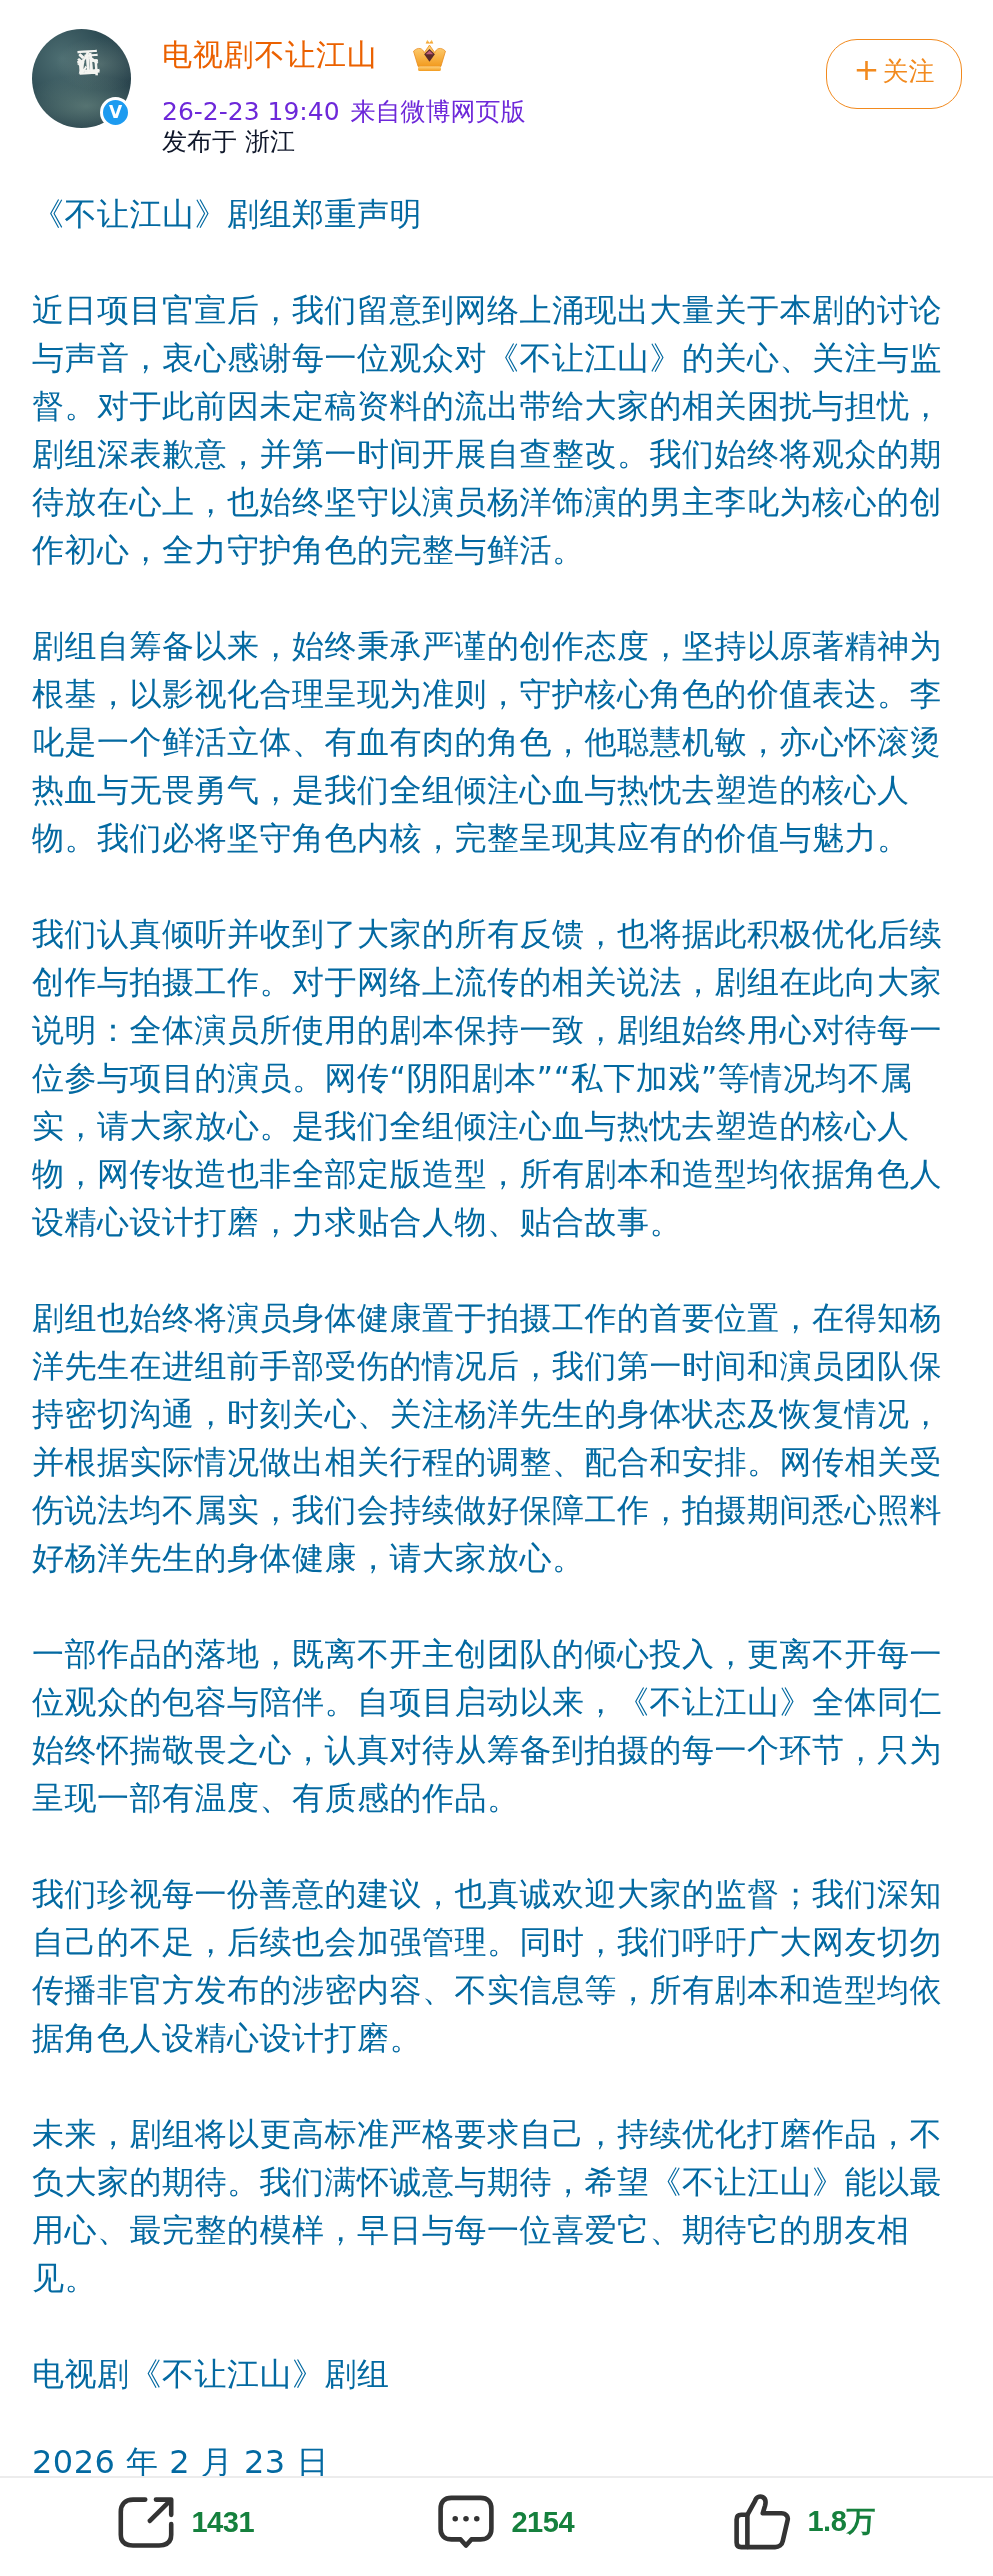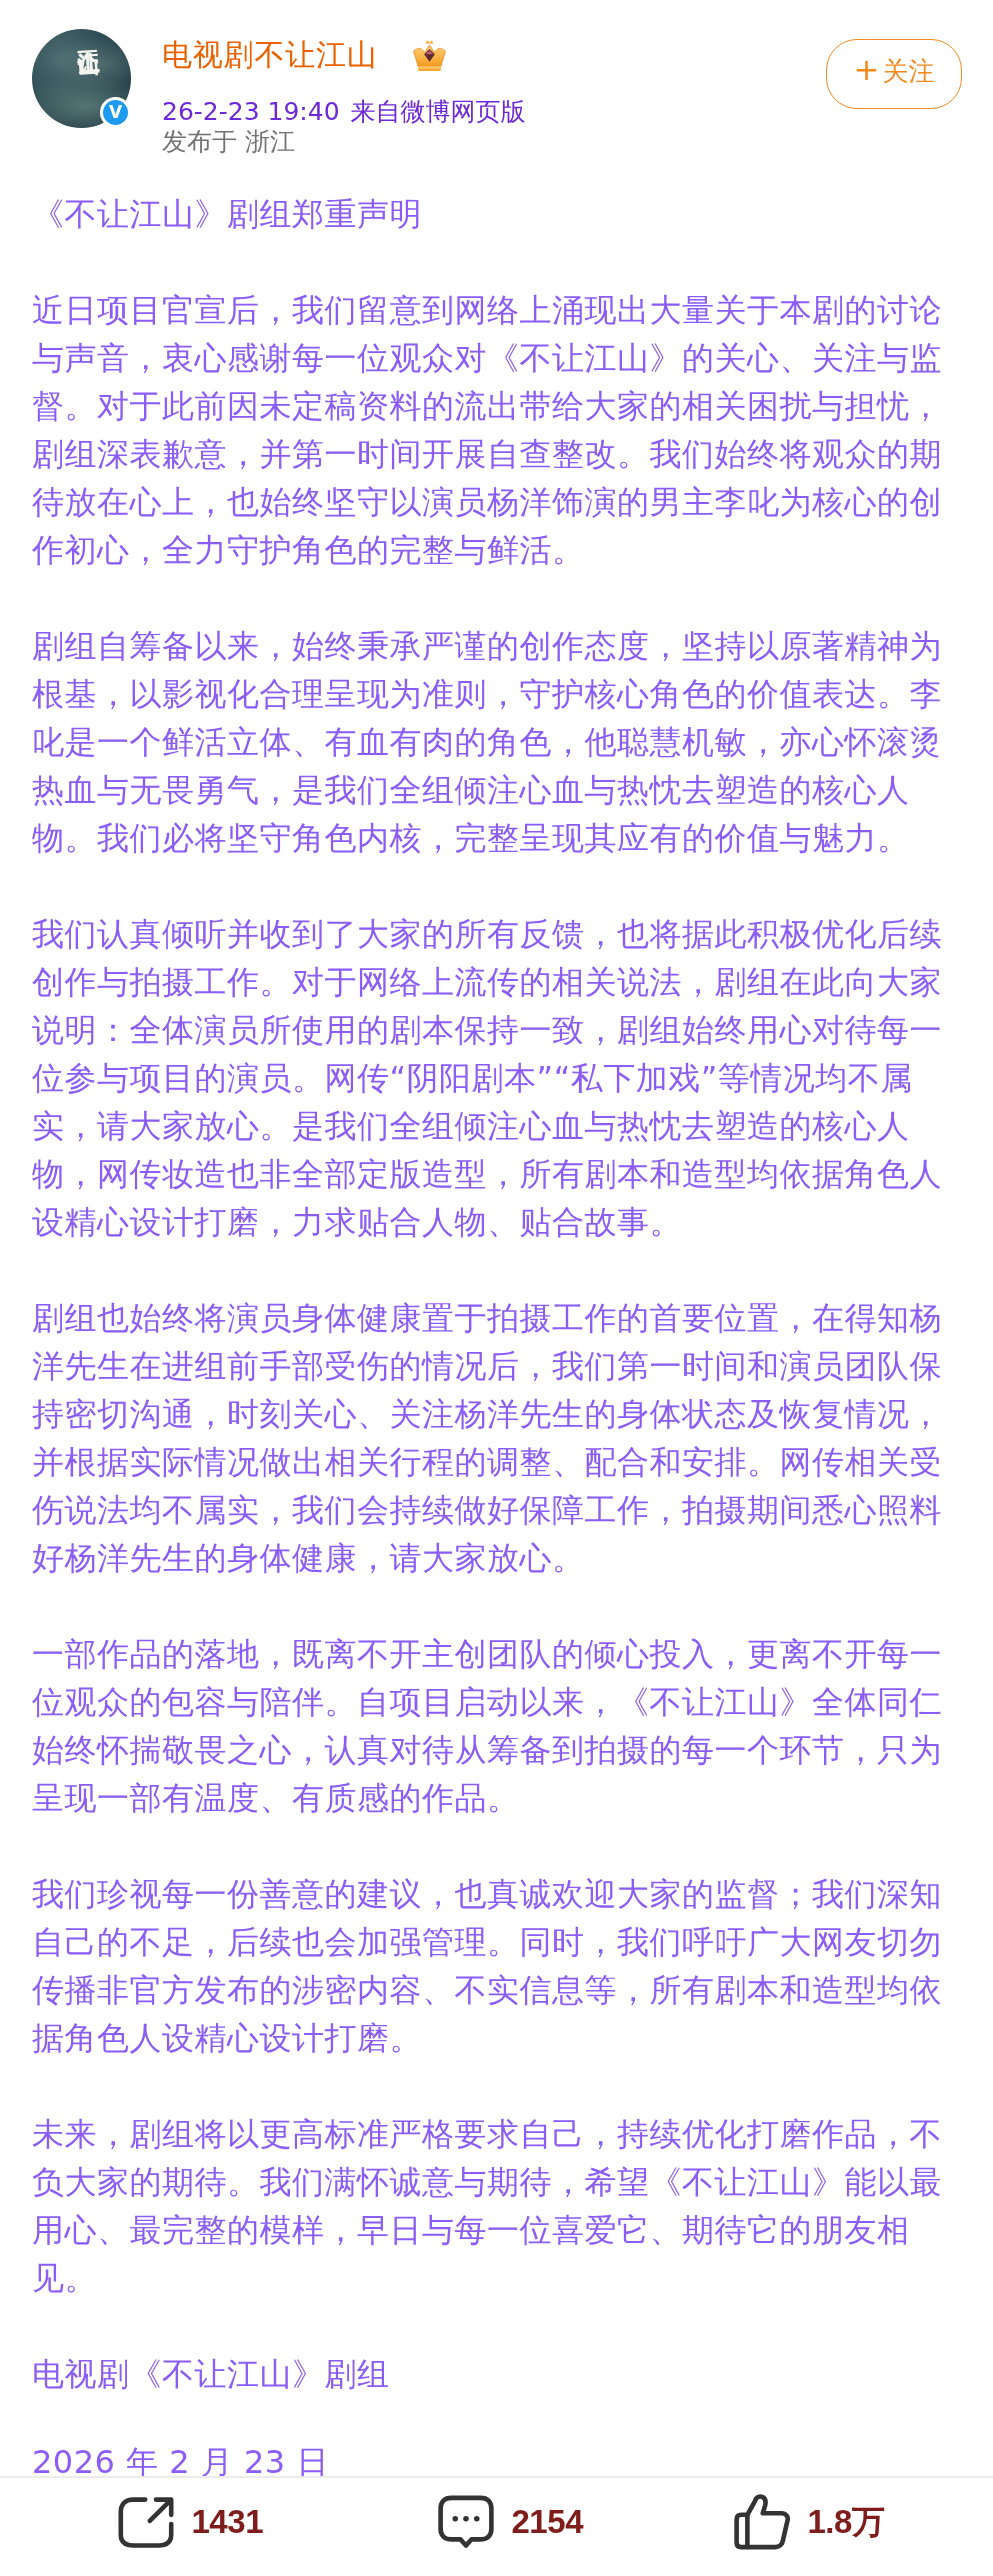--- a/index.html
+++ b/index.html
@@ -34,42 +34,42 @@
     color: #eb6100; letter-spacing: 0.8px;
   }
   .crown {
     position: absolute; left: 410px; top: 39px; width: 39px; height: 35px;
   }
   .meta1 {
     position: absolute; left: 162px; top: 95px; font-size: 25px; line-height: 34px; color: #6d28d9;
   }
   .meta1 .src { margin-left: 10.8px; }
   .meta2 {
-    position: absolute; left: 162px; top: 125px; font-size: 25px; line-height: 34px; color: #737373;
+    position: absolute; left: 162px; top: 125px; font-size: 25px; line-height: 34px; color: #0f172a;
   }
   .follow {
     position: absolute; left: 826px; top: 39px; width: 136px; height: 70px; border-radius: 31px;
     border: 1.5px solid #f28a1e; background: #fff; color: #f28a1e;
     font-size: 26px; line-height: 59px; text-align: center; cursor: pointer;
   }
   .follow .plus { font-size: 31px; margin-right: 3.1px; }
 
   .content {
     position: absolute; left: 32px; top: 190px; width: 936px;
-    font-size: 32px; line-height: 48px; color: #8b5cf6; letter-spacing: 0.5px;
+    font-size: 32px; line-height: 48px; color: #0369a1; letter-spacing: 0.5px;
   }
   .content p { margin: 0 0 48px 0; white-space: normal; word-break: break-all; }
   .content p.sig { margin-bottom: 0; margin-top: 40px; }
 
   .divider { position: absolute; left: 0; top: 2476px; width: 994px; height: 1.5px; background: #ececec; }
 
   .footer { position: absolute; left: 0; top: 2477px; width: 994px; height: 99px; }
   .action { position: absolute; top: 10.8px; height: 69px; display: flex; align-items: center; cursor: pointer; }
   .action svg { display: block; }
-  .action .count { font-family: "Liberation Sans", sans-serif; font-weight: bold; font-size: 33px; color: #7f1d1d; margin-left: 15.4px; letter-spacing: -0.4px; }
+  .action .count { font-family: "Liberation Sans", sans-serif; font-weight: bold; font-size: 29px; color: #15803d; margin-left: 15.4px; letter-spacing: -0.4px; }
   .act-share { left: 116px; }
   .act-comment { left: 436px; }
   .act-like { left: 732px; }
 </style>
 </head>
 <body>
 
 <div class="header">
   <div class="avatar">
     <div class="ridge1"></div>

